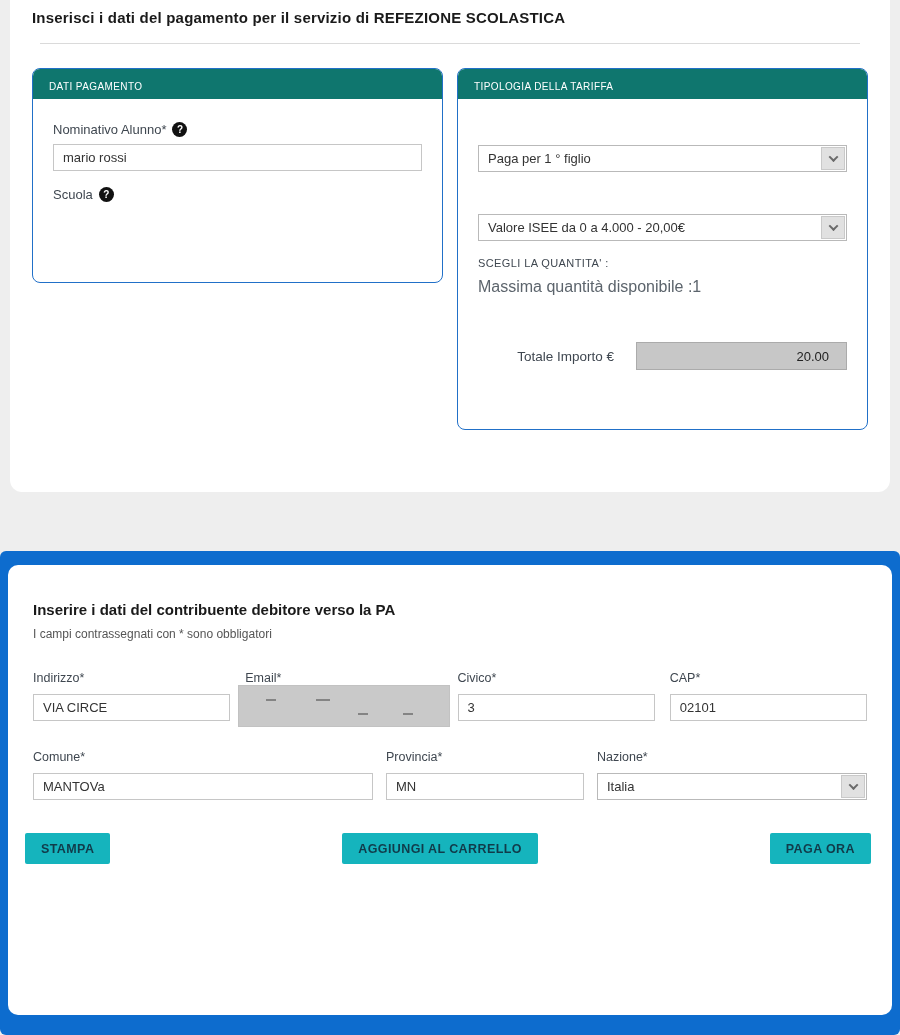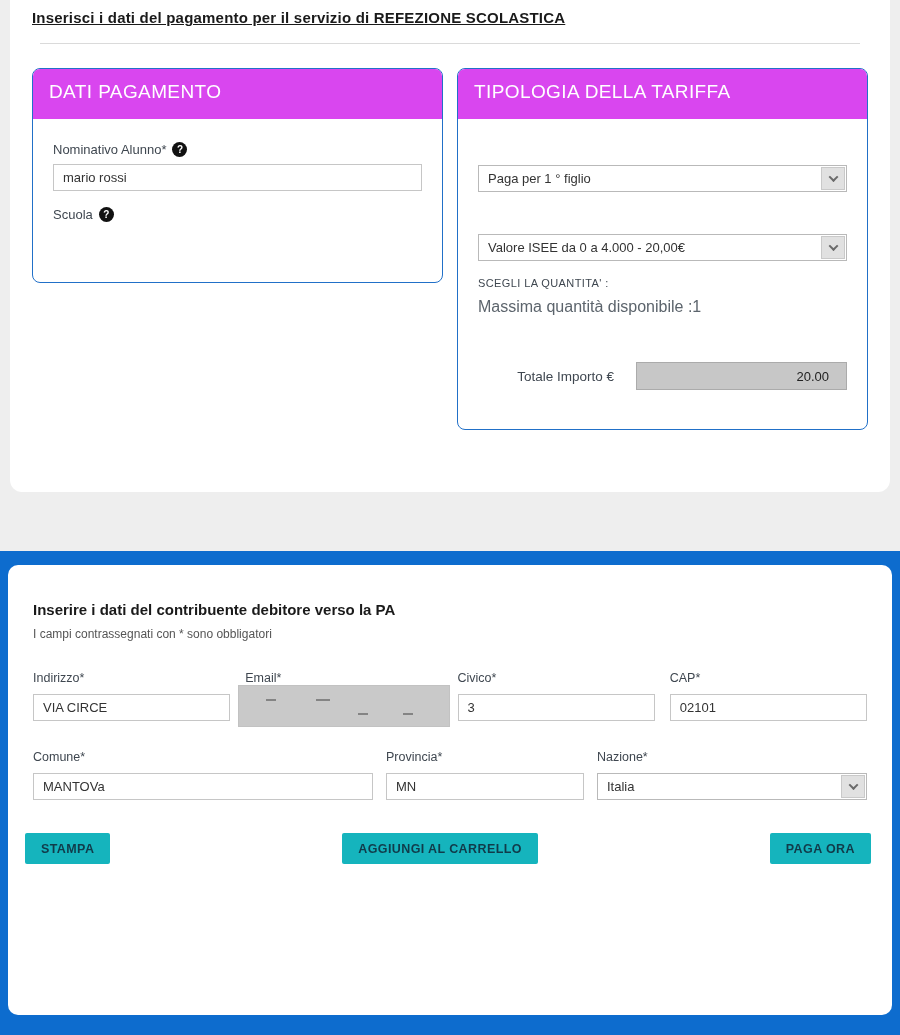--- a/index.html
+++ b/index.html
@@ -21,21 +21,20 @@
     padding: 0 22px;
     overflow: hidden;
   }
   .top-title {
     margin: 0;
     padding-top: 9px;
     font-size: 15px;
     font-weight: 700;
     color: #1a1a1a;
     letter-spacing: .2px;
-    text-decoration: underline;
   }
   .top-divider {
     border: none;
     border-top: 1px solid #dadada;
     margin: 17px 8px 0;
   }
   .panels {
     display: flex;
     gap: 14px;
     margin-top: 24px;
@@ -44,25 +43,25 @@
   .panel {
     flex: 1 1 0;
     border: 1px solid #2170c8;
     border-radius: 8px;
     background: #fff;
     overflow: hidden;
   }
   .panel-left  { height: 215px; }
   .panel-right { height: 362px; }
   .panel-header {
-    background: #d946ef;
+    background: #0f766e;
     color: #ffffff;
-    font-size: 19px;
+    font-size: 10px;
     letter-spacing: .4px;
-    padding: 12px 16px 16px;
+    padding: 12px 16px 7px;
   }
   .panel-body { padding: 0 20px; }
   .panel-left .panel-body { padding-top: 23px; }
   .panel-right .panel-body { padding-top: 46px; }
 
   .field-label {
     display: flex;
     align-items: center;
     gap: 6px;
     font-size: 13px;
@@ -163,20 +162,21 @@
     align-items: center;
     justify-content: flex-end;
     padding: 0 17px;
   }
 
   
   .blue-band {
     margin-top: 59px;
     background: #0d6cce;
     padding: 14px 8px 20px;
+    border-radius: 6px;
   }
   .bottom-card {
     background: #fff;
     border-radius: 10px;
     height: 450px;
     padding: 36px 17px 0;
     overflow: hidden;
   }
   .bottom-heading {
     margin: 0 0 0 8px;

